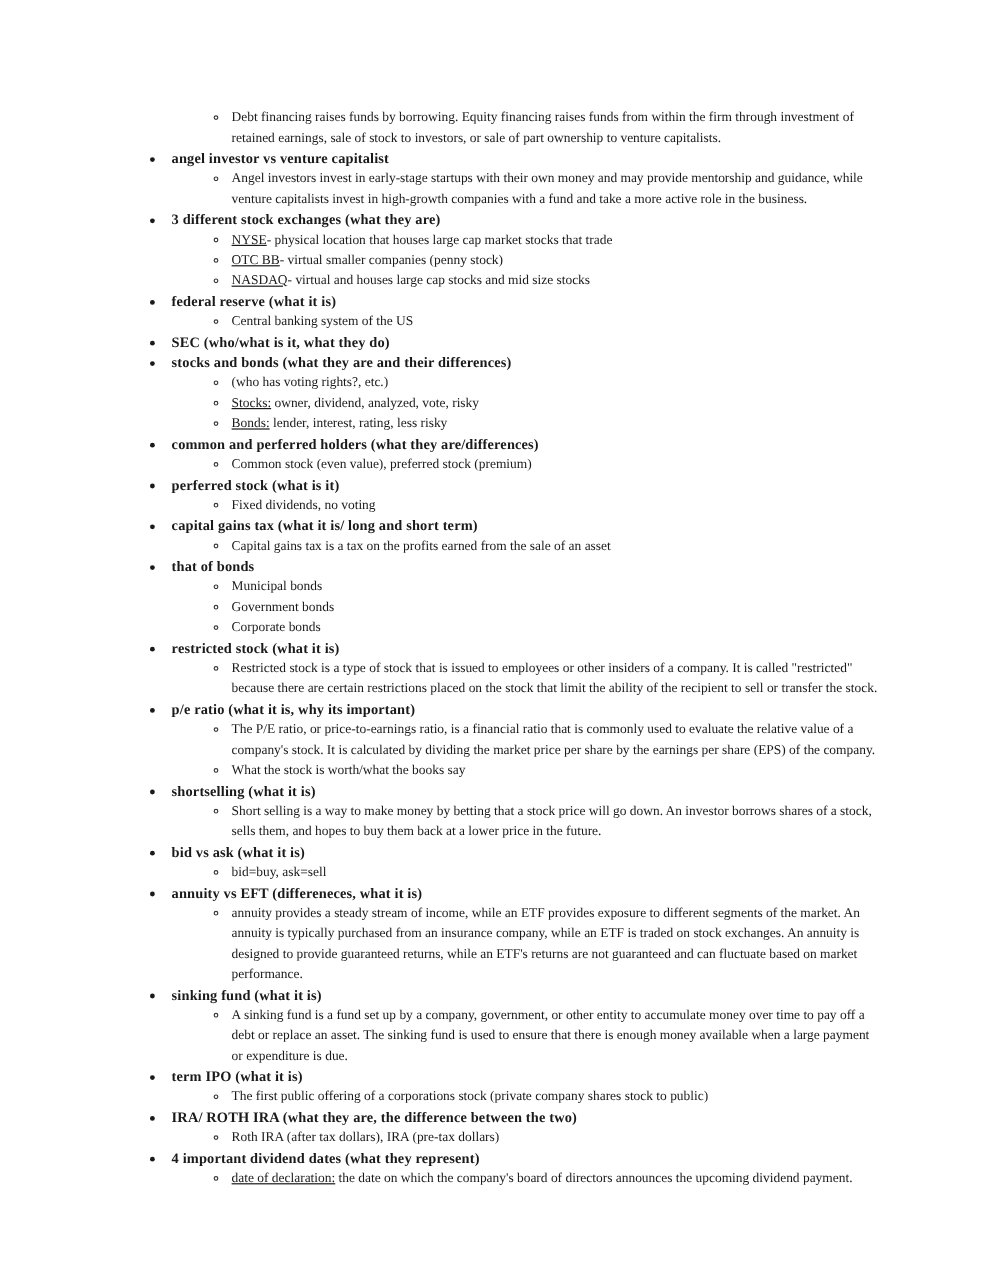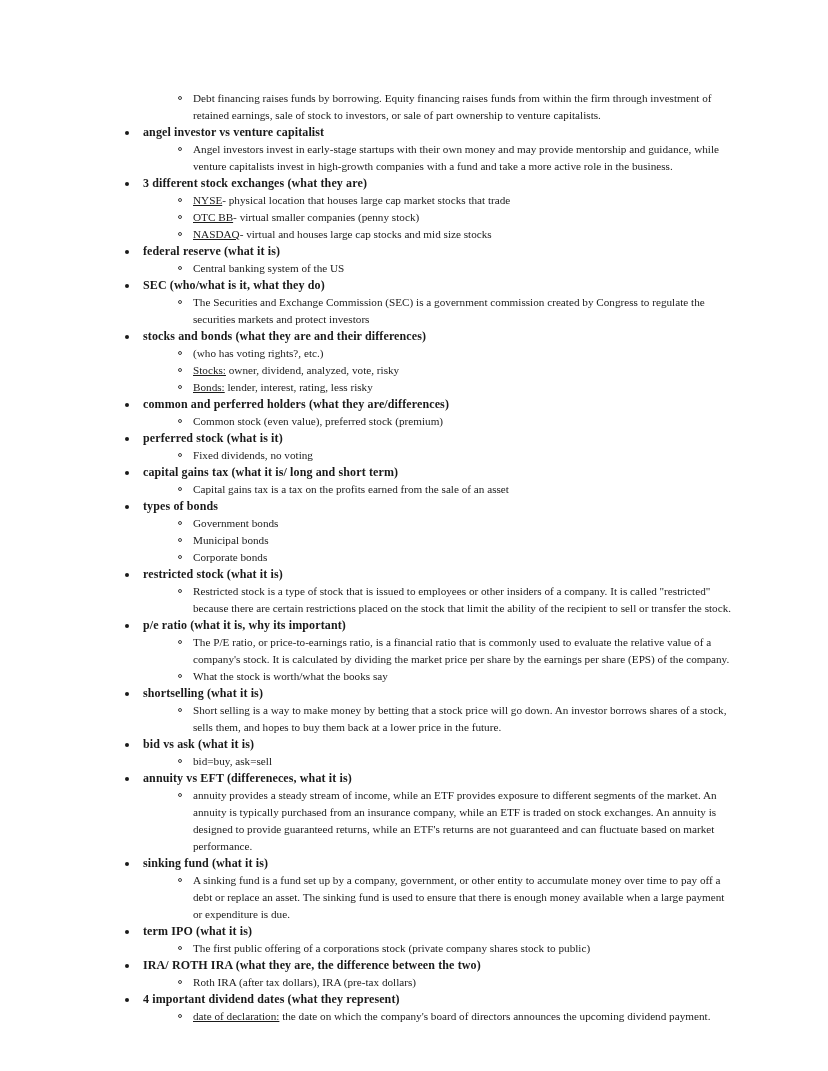--- a/index.html
+++ b/index.html
@@ -132,24 +132,20 @@
           <span class="txt">federal reserve (what it is)</span>
         </li>
         <li class="lvl2">
           <span class="bullet"></span>
           <span class="txt">Central banking system of the US</span>
         </li>
         <li class="lvl1">
           <span class="bullet"></span>
           <span class="txt">SEC (who/what is it, what they do)</span>
         </li>
-        <li class="lvl2">
-          <span class="bullet"></span>
-          <span class="txt">The Securities and Exchange Commission (SEC) is a government commission created by Congress to regulate the securities markets and protect investors</span>
-        </li>
         <li class="lvl1">
           <span class="bullet"></span>
           <span class="txt">stocks and bonds (what they are and their differences)</span>
         </li>
         <li class="lvl2">
           <span class="bullet"></span>
           <span class="txt">(who has voting rights?, etc.)</span>
         </li>
         <li class="lvl2">
           <span class="bullet"></span>
@@ -178,29 +174,29 @@
         <li class="lvl1">
           <span class="bullet"></span>
           <span class="txt">capital gains tax (what it is/ long and short term)</span>
         </li>
         <li class="lvl2">
           <span class="bullet"></span>
           <span class="txt">Capital gains tax is a tax on the profits earned from the sale of an asset</span>
         </li>
         <li class="lvl1">
           <span class="bullet"></span>
-          <span class="txt">types of bonds</span>
+          <span class="txt">that of bonds</span>
+        </li>
+        <li class="lvl2">
+          <span class="bullet"></span>
+          <span class="txt">Municipal bonds</span>
         </li>
         <li class="lvl2">
           <span class="bullet"></span>
           <span class="txt">Government bonds</span>
-        </li>
-        <li class="lvl2">
-          <span class="bullet"></span>
-          <span class="txt">Municipal bonds</span>
         </li>
         <li class="lvl2">
           <span class="bullet"></span>
           <span class="txt">Corporate bonds</span>
         </li>
         <li class="lvl1">
           <span class="bullet"></span>
           <span class="txt">restricted stock (what it is)</span>
         </li>
         <li class="lvl2">

